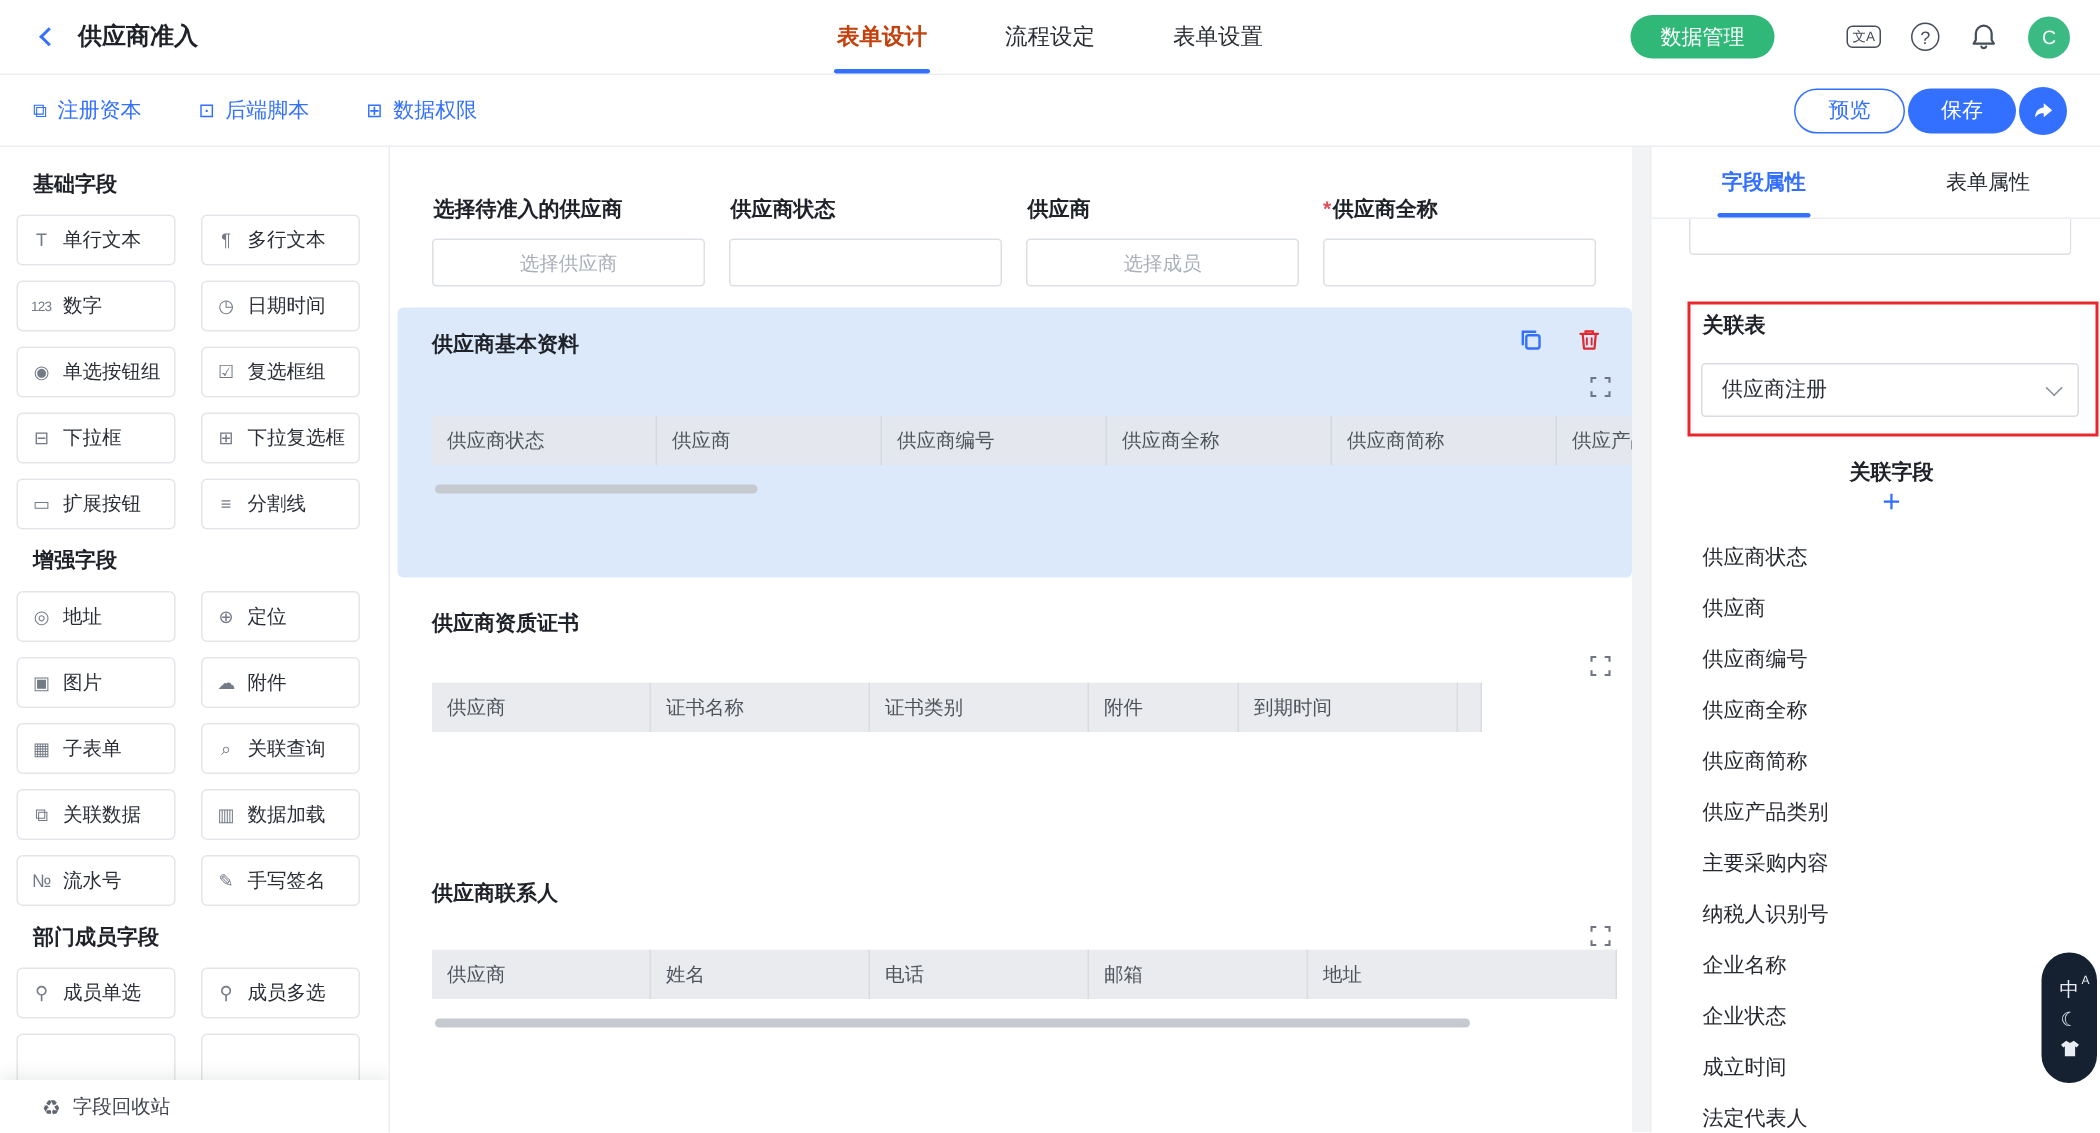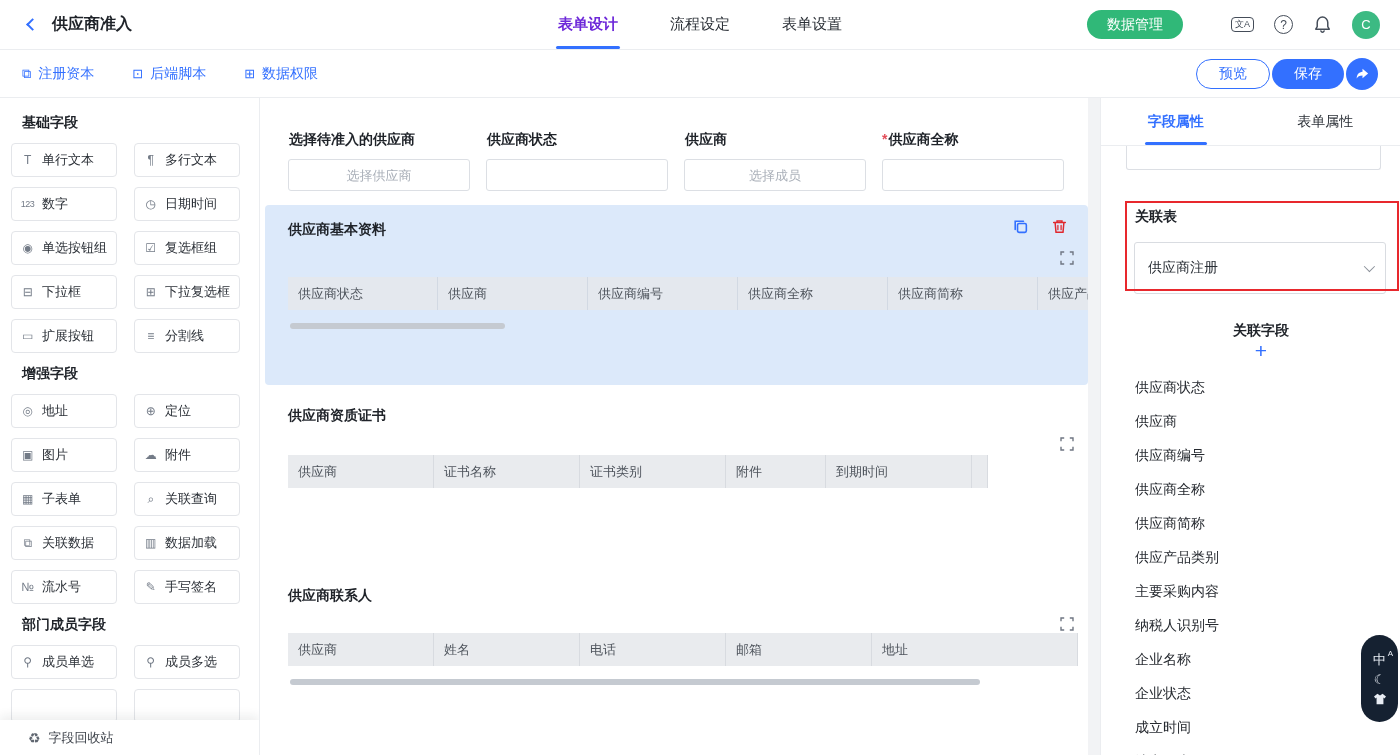--- a/index.html
+++ b/index.html
@@ -6,21 +6,21 @@
   html,body { width:1400px; height:755px; overflow:hidden; }
   body { font-family:"Liberation Sans", sans-serif; color:#1f2329; background:#fff; position:relative; font-size:14px; }
 
   
   .header { height:50px; display:flex; align-items:center; padding:0 20px; border-bottom:1px solid #ebedf0; position:relative; background:#fff; }
   .back-btn { width:24px; height:24px; display:flex; align-items:center; justify-content:center; cursor:pointer; margin-right:8px; }
   .chev-left { width:9px; height:9px; border-left:2px solid #3370ff; border-bottom:2px solid #3370ff; transform:rotate(45deg); }
   .page-title { font-size:16px; font-weight:bold; }
   .header-tabs { position:absolute; left:50%; transform:translateX(-50%); height:100%; display:flex; gap:48px; align-items:center; }
   .h-tab { font-size:15px; color:#2a2f36; height:100%; display:flex; align-items:center; position:relative; cursor:pointer; padding:0 2px; }
-  .h-tab.active { color:#6d28d9; font-weight:bold; }
+  .h-tab.active { color:#c2410c; font-weight:bold; }
   .h-tab.active::after { content:""; position:absolute; left:0; right:0; bottom:0; height:3px; background:#3370ff; border-radius:2px; }
   .header-right { margin-left:auto; display:flex; align-items:center; gap:20px; }
   .btn-green { background:#30b878; color:#fff; border:none; border-radius:15px; height:29px; padding:0 20px; font-size:14px; cursor:pointer; margin-right:28px; }
   .translate-box { font-size:9px; color:#454d59; border:1.4px solid #454d59; border-radius:4px; padding:2px 3px; line-height:1; cursor:pointer; letter-spacing:0; }
   .help-circle { width:19px; height:19px; border:1.4px solid #454d59; border-radius:50%; font-size:12px; color:#454d59; display:flex; align-items:center; justify-content:center; cursor:pointer; }
   .bell { cursor:pointer; display:flex; }
   .avatar { width:28px; height:28px; border-radius:50%; background:#3cba83; color:#fff; font-size:13px; display:flex; align-items:center; justify-content:center; cursor:pointer; }
 
   
   .toolbar { height:48px; display:flex; align-items:center; padding:0 22px; border-bottom:1px solid #ebedf0; background:#fff; }
@@ -76,21 +76,21 @@
 
   
   .rpanel { width:300px; flex:none; border-left:1px solid #ebedf0; background:#fff; position:relative; overflow:hidden; }
   .rp-tabs { height:48px; display:flex; border-bottom:1px solid #ebedf0; }
   .rp-tab { flex:1; display:flex; align-items:center; justify-content:center; font-size:14px; color:#2a2f36; position:relative; cursor:pointer; }
   .rp-tab.active { color:#3370ff; font-weight:bold;font-family:Liberation Serif, serif; }
   .rp-tab.active::after { content:""; position:absolute; bottom:0; left:50%; transform:translateX(-50%); width:62px; height:3px; background:#3370ff; border-radius:2px; }
   .rp-content { padding:0 26px 0 34px; }
   .partial-input { height:24px; border:1px solid #dcdfe4; border-top:none; border-radius:0 0 3px 3px; margin:0 0 0 -9px; width:255px; cursor:text; background:#fff; }
   .rp-label { font-size:14px; font-weight:bold; color:#1f2329; margin-top:38px; }
-  .rp-select { margin-top:16px; width:252px; height:52px; border:1px solid #d9dce1; border-radius:3px; display:flex; align-items:center; justify-content:space-between; padding:0 13px; font-size:14px; color:#2a2f36; cursor:pointer; background:#fff; margin-left:-1px; }
+  .rp-select { margin-top:16px; width:252px; height:36px; border:1px solid #d9dce1; border-radius:3px; display:flex; align-items:center; justify-content:space-between; padding:0 13px; font-size:14px; color:#2a2f36; cursor:pointer; background:#fff; margin-left:-1px; }
   .chev-down { width:8px; height:8px; border-right:1.6px solid #8a9099; border-bottom:1.6px solid #8a9099; transform:rotate(45deg) translateY(-2px); }
   .annotation { position:absolute; left:24px; top:103px; width:274px; height:90px; border:2px solid #e8282d; pointer-events:none; z-index:5; }
   .rf-head { display:flex; align-items:center; justify-content:space-between; margin-top:28px; width:252px;flex-direction:column; }
   .plus { color:#3370ff; font-size:21px; font-weight:400; line-height:1; cursor:pointer; }
   .rf-list { margin-top:9px; }
   .rf-item { height:34px; line-height:34px; font-size:14px; color:#262a30; cursor:pointer; white-space:nowrap; }
 
   
   .float-widget { position:absolute; right:2px; top:635px; width:37px; height:87px; background:#152131; border-radius:19px; display:flex; flex-direction:column; align-items:center; justify-content:center; gap:7px; z-index:10; }
   .fw-item { color:#e8edf4; font-size:13px; cursor:pointer; line-height:1; display:flex; }

